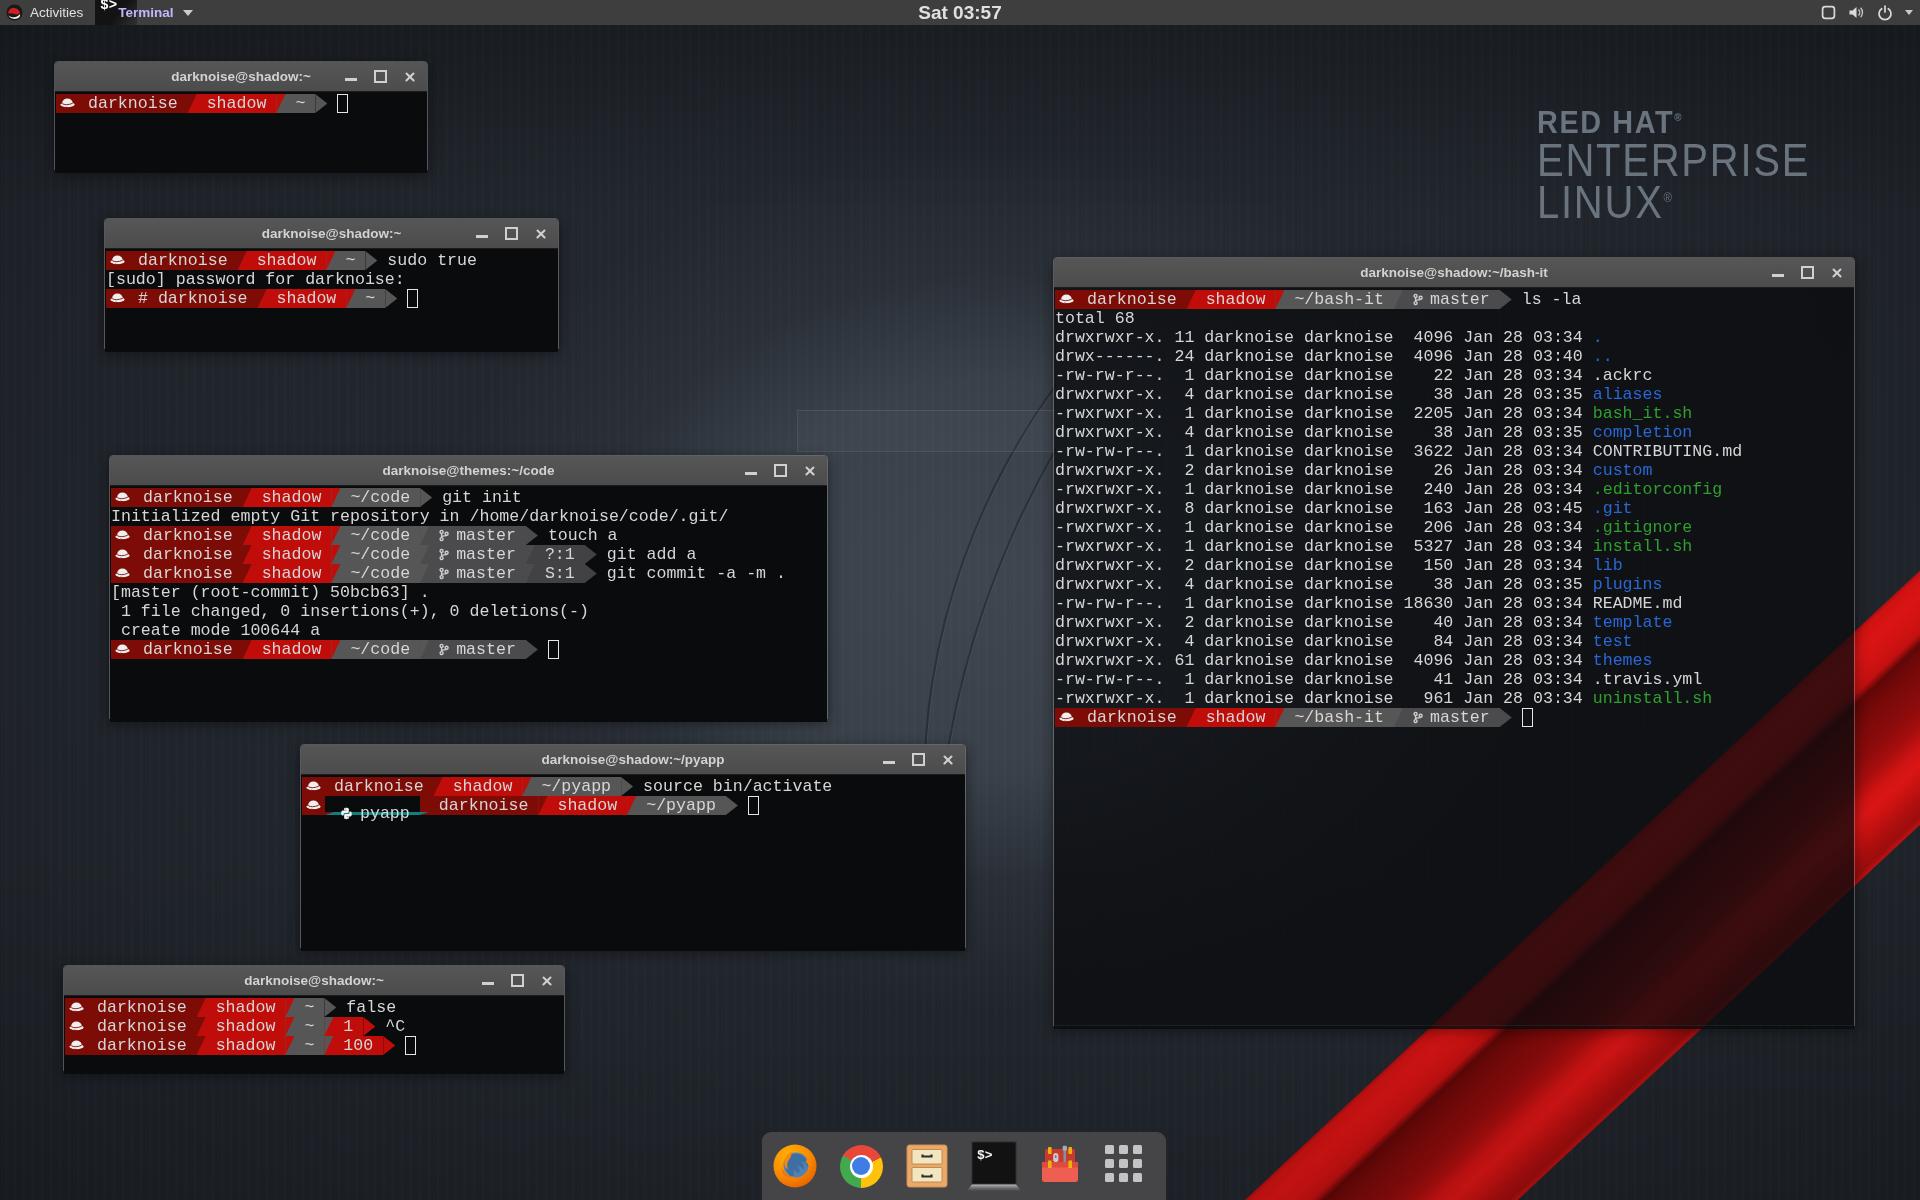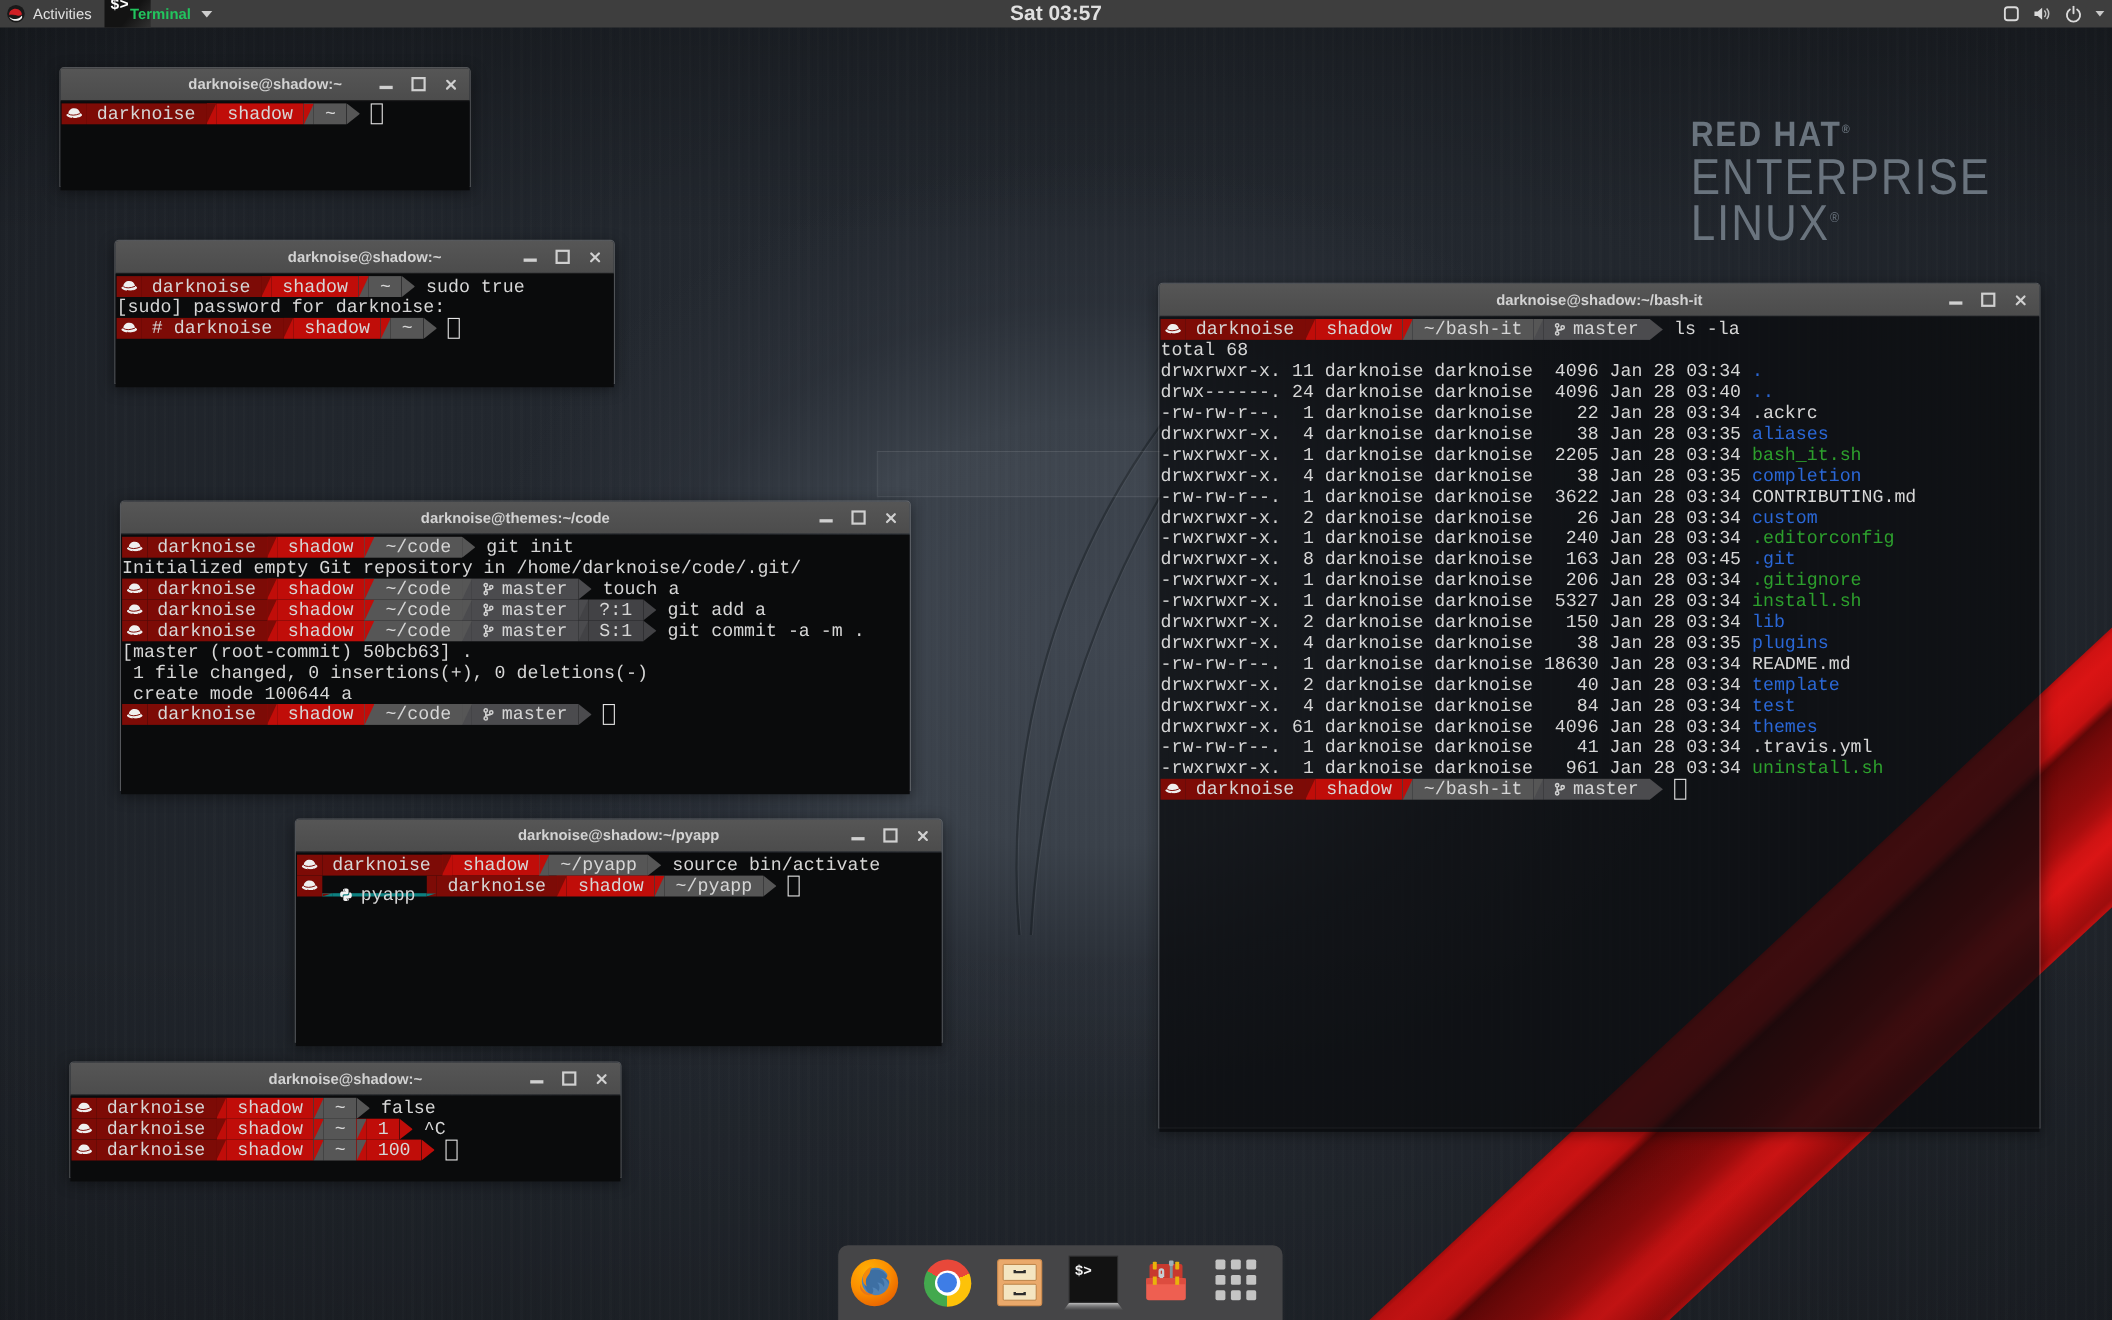--- a/index.html
+++ b/index.html
@@ -23,21 +23,21 @@
 #logo .rh sup{font-size:11px;letter-spacing:0;}
 #logo .ent{position:absolute;left:0;top:29px;font-size:46px;letter-spacing:2px;transform:scaleX(0.87);transform-origin:left top;}
 #logo .lin{position:absolute;left:0;top:71px;font-size:46px;letter-spacing:2px;transform:scaleX(0.87);transform-origin:left top;}
 #logo sup{font-size:13px;}
 
 #topbar{position:absolute;left:0;top:0;width:1920px;height:25px;background:#3e3e3e;color:#e0e0e0;font-size:13.5px;}
 #topbar .left{position:absolute;left:0;top:0;height:25px;display:flex;align-items:center;}
 #activ{display:flex;align-items:center;gap:7px;padding:0 12px 0 6px;height:25px;}
 #appbtn{position:relative;height:25px;}
 #appicon{display:block;width:42px;height:25px;background:linear-gradient(130deg,#131313 55%,#2e2e2e 95%);position:relative;overflow:hidden;}
-#appname{position:absolute;left:23px;top:0;line-height:25px;font-weight:bold;color:#22c55e;white-space:nowrap;}
+#appname{position:absolute;left:23px;top:0;line-height:25px;font-weight:bold;color:#c4b5fd;white-space:nowrap;}
 #clock{position:absolute;left:0;right:0;top:0;height:25px;text-align:center;line-height:26px;font-weight:bold;font-size:19px;}
 #sysicons{position:absolute;right:7px;top:0;height:25px;display:flex;align-items:center;gap:12px;}
 
 #dock{position:absolute;left:762px;top:1132px;width:404px;height:68px;background:#454547;border-radius:9px 9px 0 0;display:flex;align-items:center;justify-content:flex-start;gap:18.2px;padding-left:9px;box-sizing:border-box;}
 .dicon{width:48px;height:48px;position:relative;}
 .dicon>svg{display:block;}
 .grid9{display:grid;grid-template-columns:repeat(3,9px);grid-template-rows:repeat(3,9px);gap:5px;padding-top:3px;padding-left:3px;}
 .grid9 i{background:#c4c4c4;border-radius:1.5px;}
 
 .term{position:absolute;border:1px solid rgba(150,150,150,0.45);box-shadow:0 4px 14px rgba(0,0,0,0.45);border-radius:4px 4px 0 0;}
@@ -270,21 +270,21 @@
             <path d="M2.2 6.6 C4.5 8.0 8.0 8.2 12.7 6.3 M5.5 9.9 C7.5 11.3 9.8 11.2 11.3 10.0" stroke="#7d0b06" stroke-width="0.9" fill="none"></path>
           </svg></span><span class="seg1 c-dr">darknoise</span><span class="sep c-br"><i class="c-dr"></i></span><span class="seg c-br">shadow</span><span class="sep c-gy"><i class="c-br"></i></span><span class="seg c-gy">~/code</span><span class="sep c-ms"><i class="c-gy"></i></span><span class="seg c-ms"><svg width="10" height="13" viewBox="0 0 10 13" style="display:block;margin-right:7px">
             <g fill="none" stroke="#cfcfcf" stroke-width="1.4">
               <circle cx="2.6" cy="2.9" r="1.5"></circle>
               <circle cx="2.6" cy="10.1" r="1.5"></circle>
               <circle cx="7.6" cy="4.7" r="1.5"></circle>
               <path d="M2.6 4.4 L2.6 8.6 M2.6 8 C2.6 6.2 7.6 7.5 7.6 6.2"></path>
             </g>
           </svg>master</span><span class="pt c-ms"></span><span class="cur"></span></div></div>
   </div>
-<div class="term" id="w4" style="left:268px;top:744px;width:589px;height:204px">
+<div class="term" id="w4" style="left:300px;top:744px;width:666px;height:204px">
     <div class="tb">
       <div class="tt">darknoise@shadow:~/pyapp</div>
       <div class="wb">
         <span class="bmin"></span>
         <span class="bmax"></span>
         <span class="bx"></span>
       </div>
     </div>
     <div class="tbody" style="height:174px"><div class="row"><span class="seghat c-dr"><svg class="hat" width="15" height="13" viewBox="0 0 15 13" style="display:block">
             <path d="M2.1 6.4 C2.3 3.3 4.6 1.5 7.4 1.5 C10.2 1.5 12.4 3.2 12.8 6.0 C13.9 6.3 14.6 6.9 14.6 7.5 C14.6 8.8 11.6 10.2 7.5 10.2 C3.4 10.2 0.4 8.8 0.4 7.5 C0.4 6.9 1.05 6.7 2.1 6.4 Z" fill="#efefef"></path>

